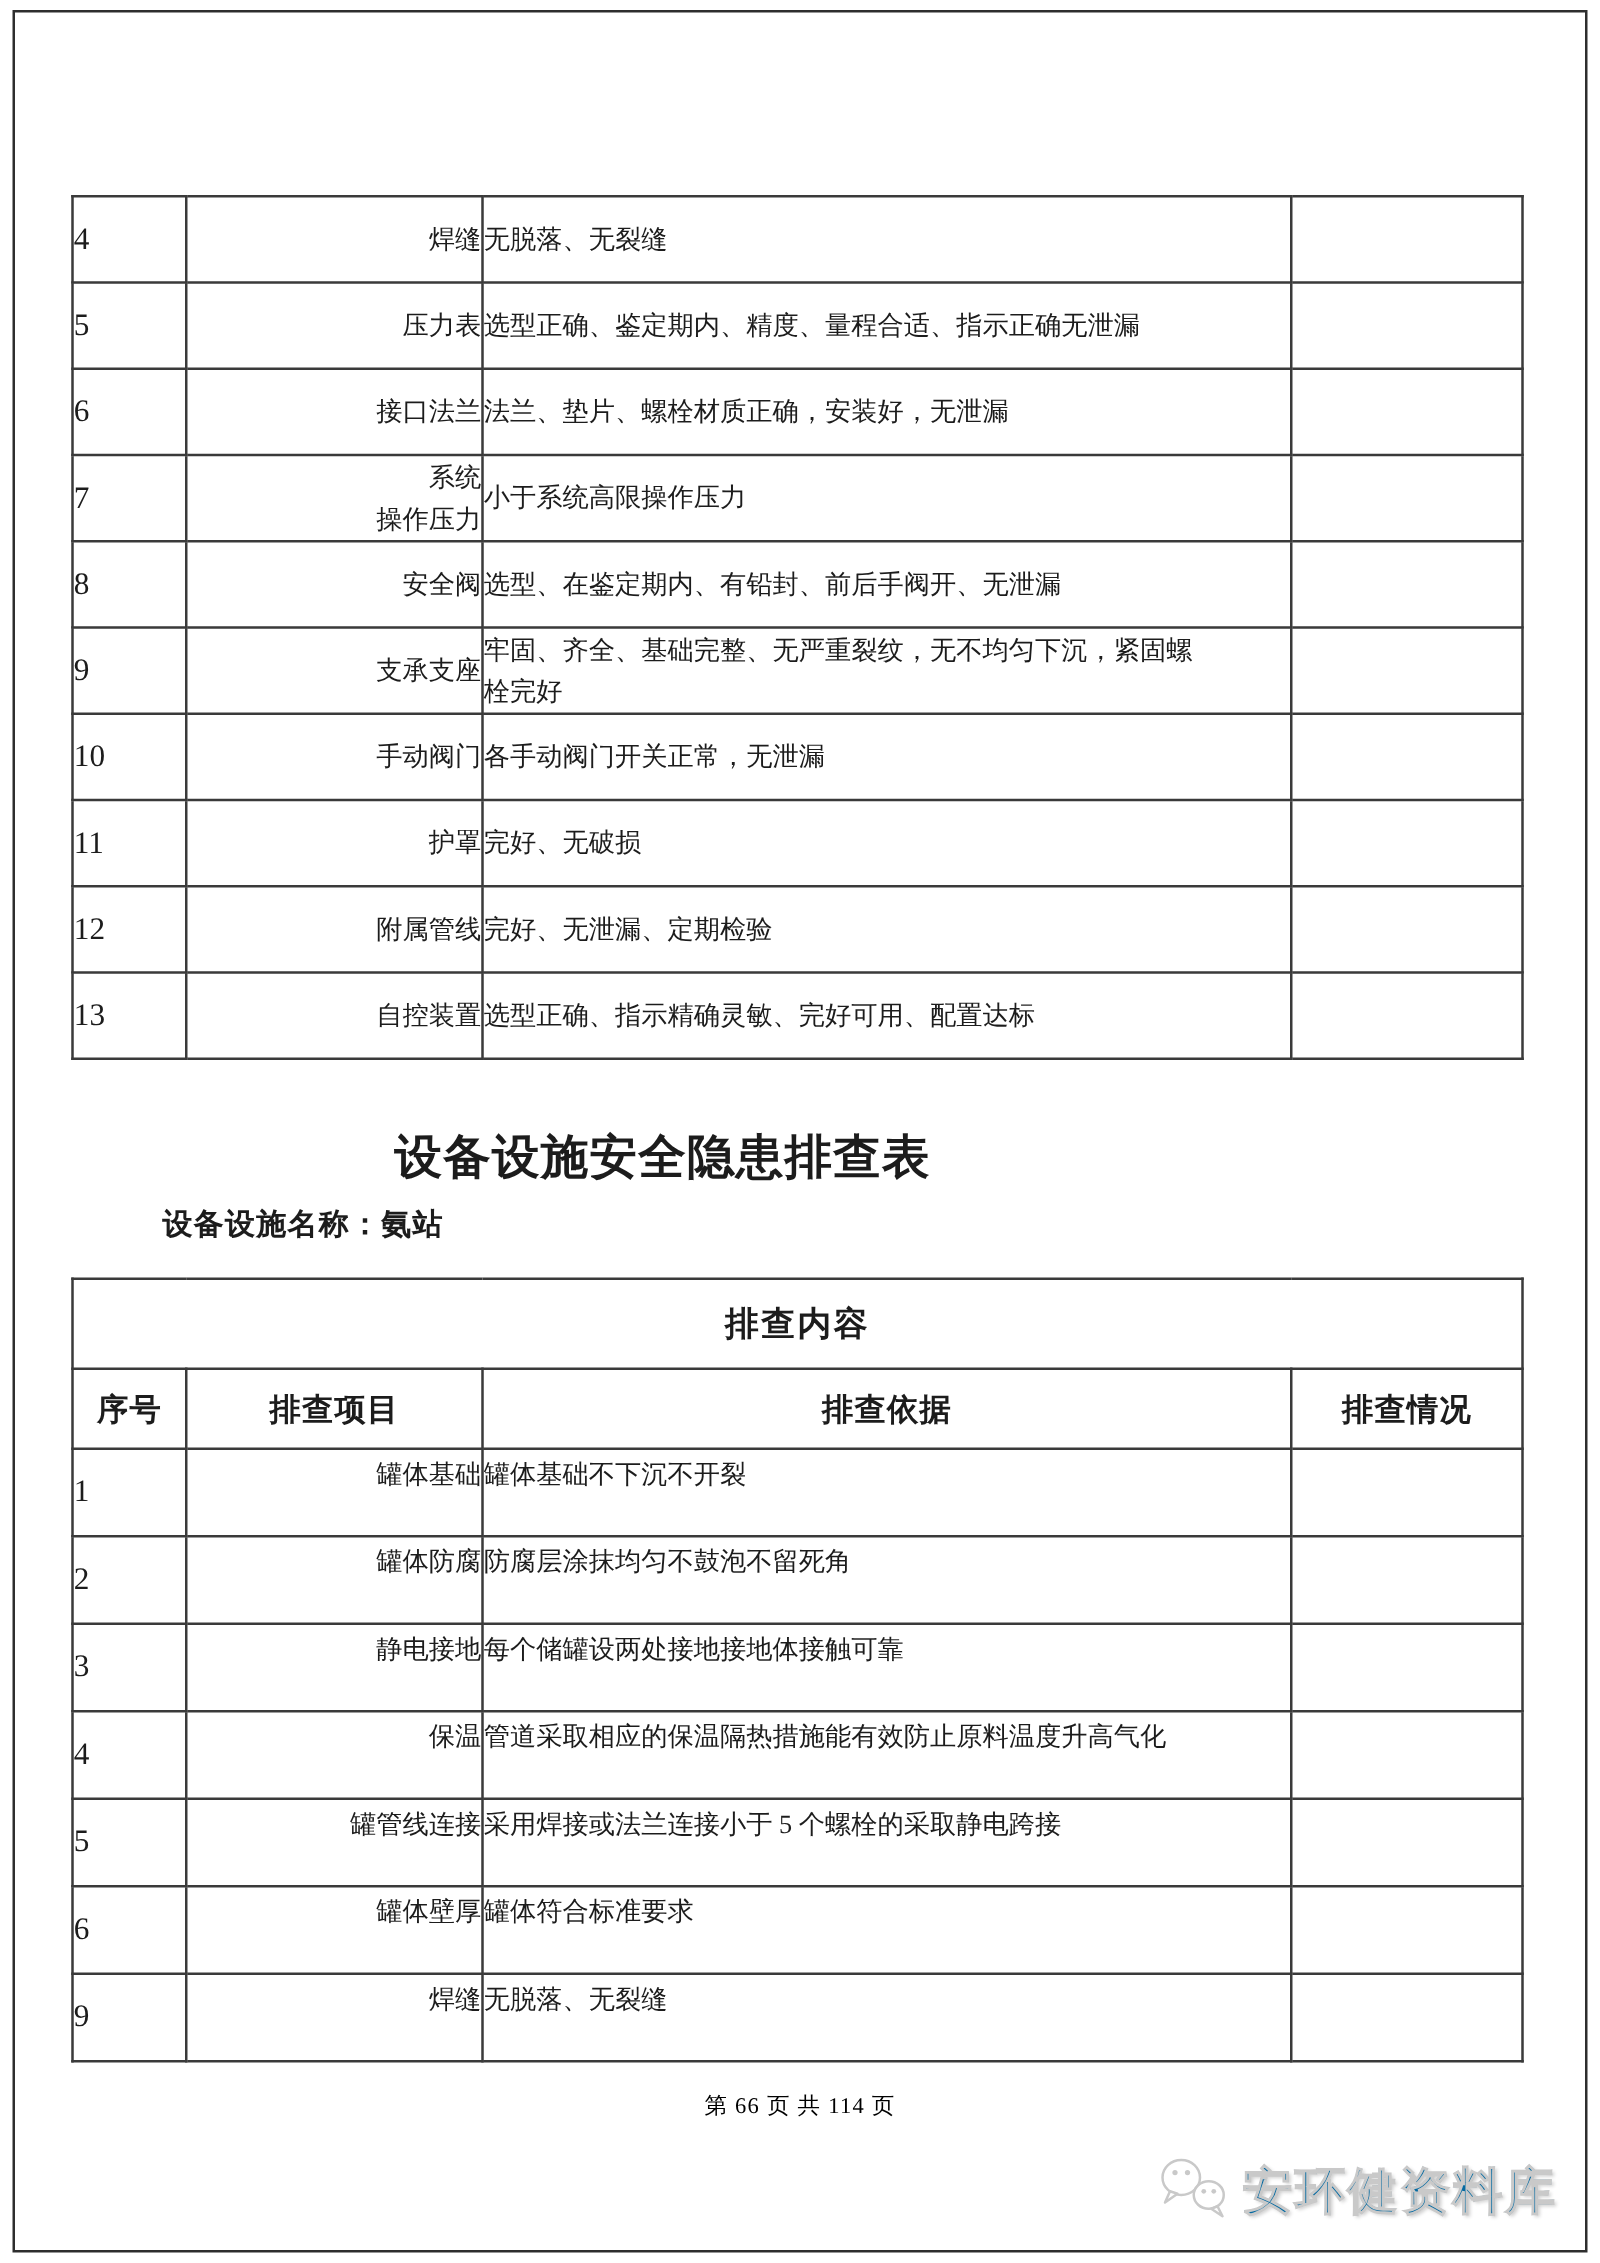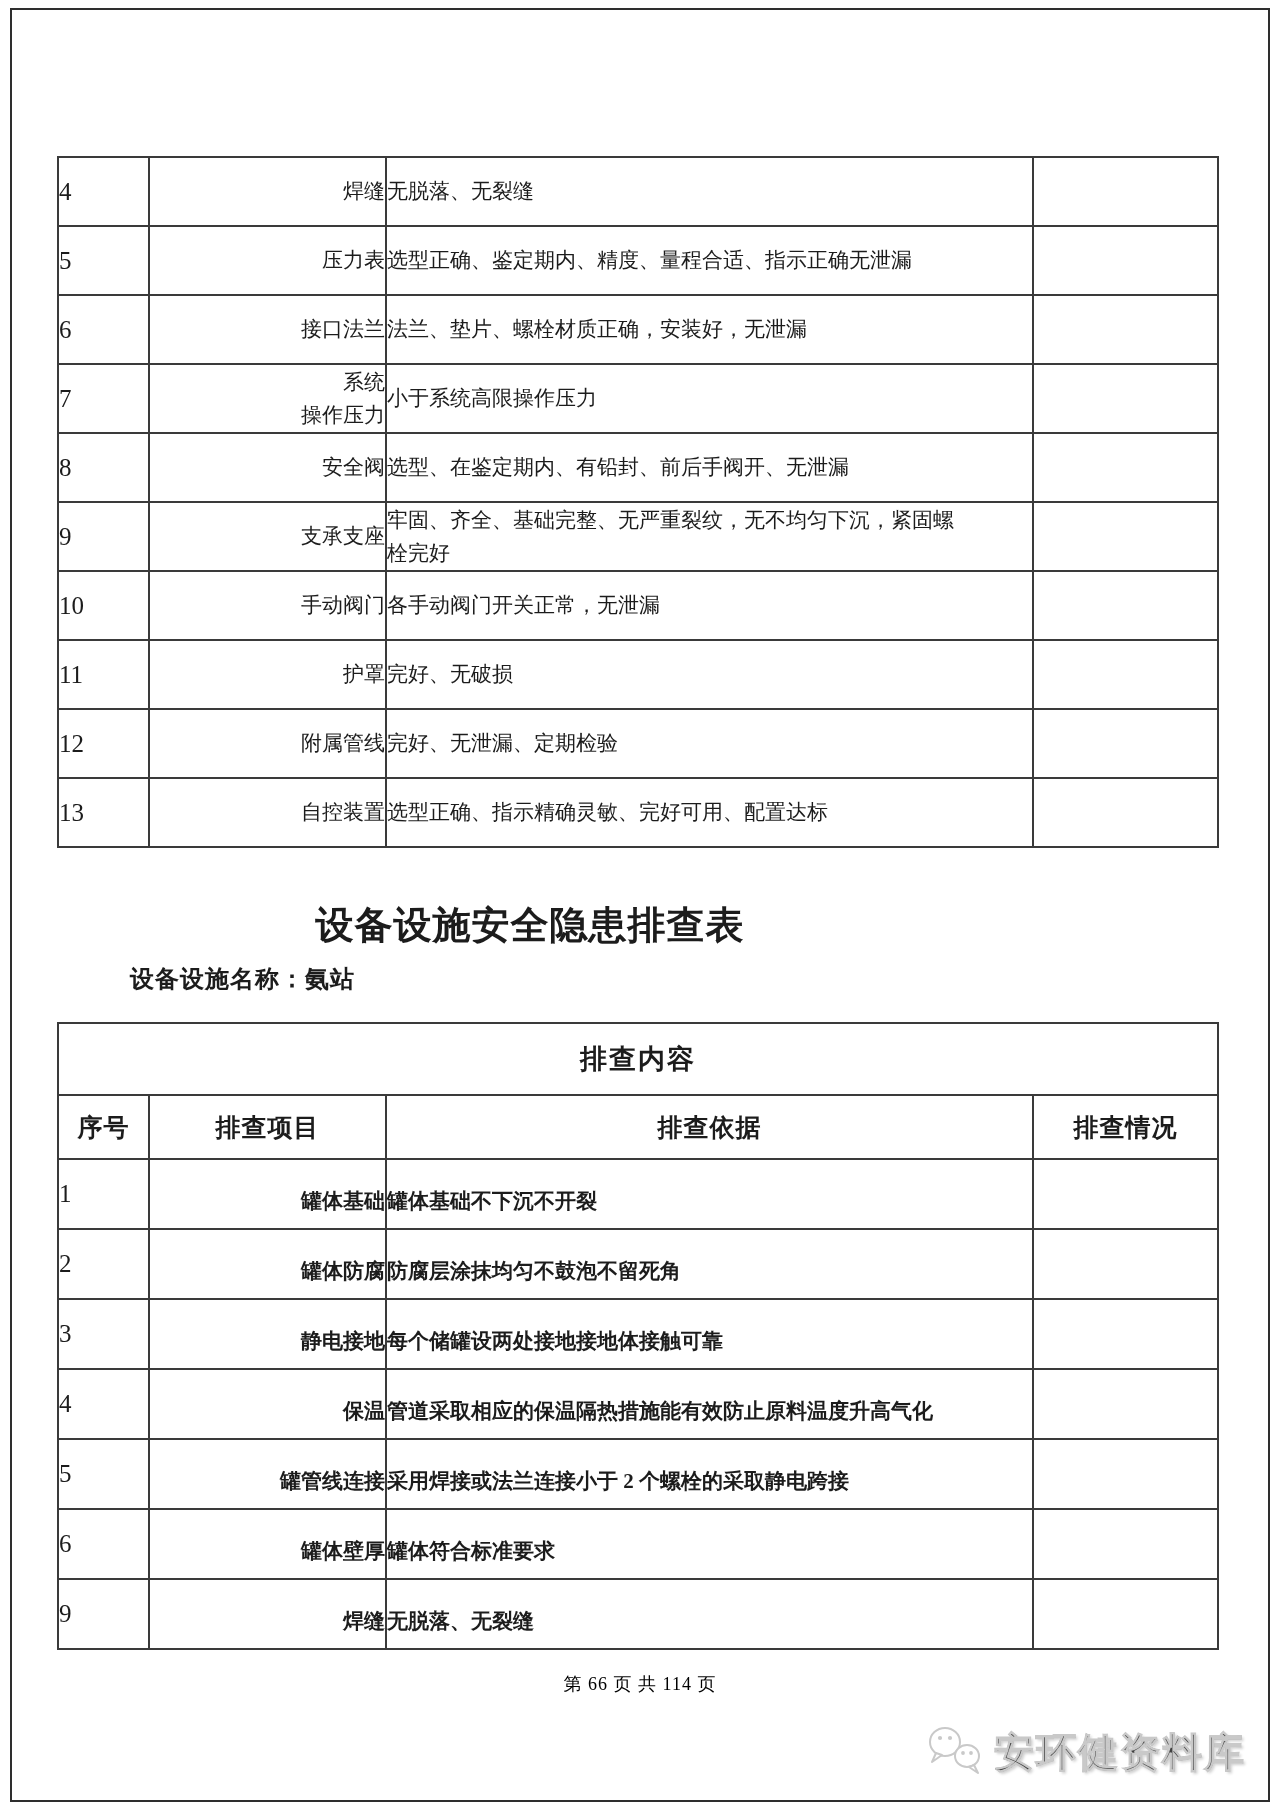--- a/index.html
+++ b/index.html
@@ -21,21 +21,21 @@
   .tbl1 tr { height:69px; }
   .tbl2 { top:1022px; }
   .tbl2 tr.hdr1 { height:72px;padding-left:37px; }
   .tbl2 tr.hdr2 { height:64px; }
   .tbl2 tbody tr { height:70px; }
 
   .cell-no   { font-size:25px; padding-left:26px; vertical-align:middle; font-family:"Liberation Serif","DejaVu Serif",serif; }
   .cell-item { font-size:21px; padding-left:24px; padding-right:6px; vertical-align:middle; white-space:pre-line; line-height:1.55;text-align:right; }
   .cell-basis{ font-size:21px; padding-left:13px; padding-right:10px; vertical-align:middle; white-space:pre-line; line-height:1.55; }
   .cell-status { }
-  .tbl2 tbody .cell-item, .tbl2 tbody .cell-basis { vertical-align:top; padding-top:25px;font-weight:bold; }
+  .tbl2 tbody .cell-item, .tbl2 tbody .cell-basis { vertical-align:top; padding-top:3px; }
 
   .tbl2 .hdr1 th { font-size:27px; font-weight:bold; text-align:center; vertical-align:middle; letter-spacing:2px; }
   .tbl2 .hdr2 th { font-size:25px; font-weight:bold; text-align:center; vertical-align:middle; letter-spacing:1px;margin-left:46px; }
 
   .doc-title {
     position:absolute; top:900px; left:0; width:1060px; text-align:center;
     font-size:38px; font-weight:bold; letter-spacing:1px;
   }
   .doc-subtitle {
     position:absolute; top:963px; left:130px;
@@ -44,21 +44,21 @@
   .page-footer {
     position:absolute; top:1672px; left:0; width:1280px; text-align:center;
     font-size:18px; color:#000000; letter-spacing:1px;
   }
   .watermark {
     position:absolute; top:1726px; right:34px; height:52px;
     display:flex; align-items:center; gap:8px;
   }
   .watermark-text {
     font-family:"Liberation Sans","DejaVu Sans",sans-serif;
-    font-size:40px; font-weight:bold; color:#404040; letter-spacing:2px;
+    font-size:40px; font-weight:bold; color:#0369a1; letter-spacing:2px;
     -webkit-text-stroke:1px #c9c9c9;
     text-shadow:2px 2px 3px #cfcfcf;
     white-space:nowrap;
   }
 </style>
 </head>
 <body>
 
 <div class="canvas">
 
@@ -180,21 +180,21 @@
         </tr>
         <tr>
           <td class="cell-no">4</td>
           <td class="cell-item">保温</td>
           <td class="cell-basis">管道采取相应的保温隔热措施能有效防止原料温度升高气化</td>
           <td class="cell-status"></td>
         </tr>
         <tr>
           <td class="cell-no">5</td>
           <td class="cell-item">罐管线连接</td>
-          <td class="cell-basis">采用焊接或法兰连接小于 2 个螺栓的采取静电跨接</td>
+          <td class="cell-basis">采用焊接或法兰连接小于 5 个螺栓的采取静电跨接</td>
           <td class="cell-status"></td>
         </tr>
         <tr>
           <td class="cell-no">6</td>
           <td class="cell-item">罐体壁厚</td>
           <td class="cell-basis">罐体符合标准要求</td>
           <td class="cell-status"></td>
         </tr>
         <tr>
           <td class="cell-no">9</td>

